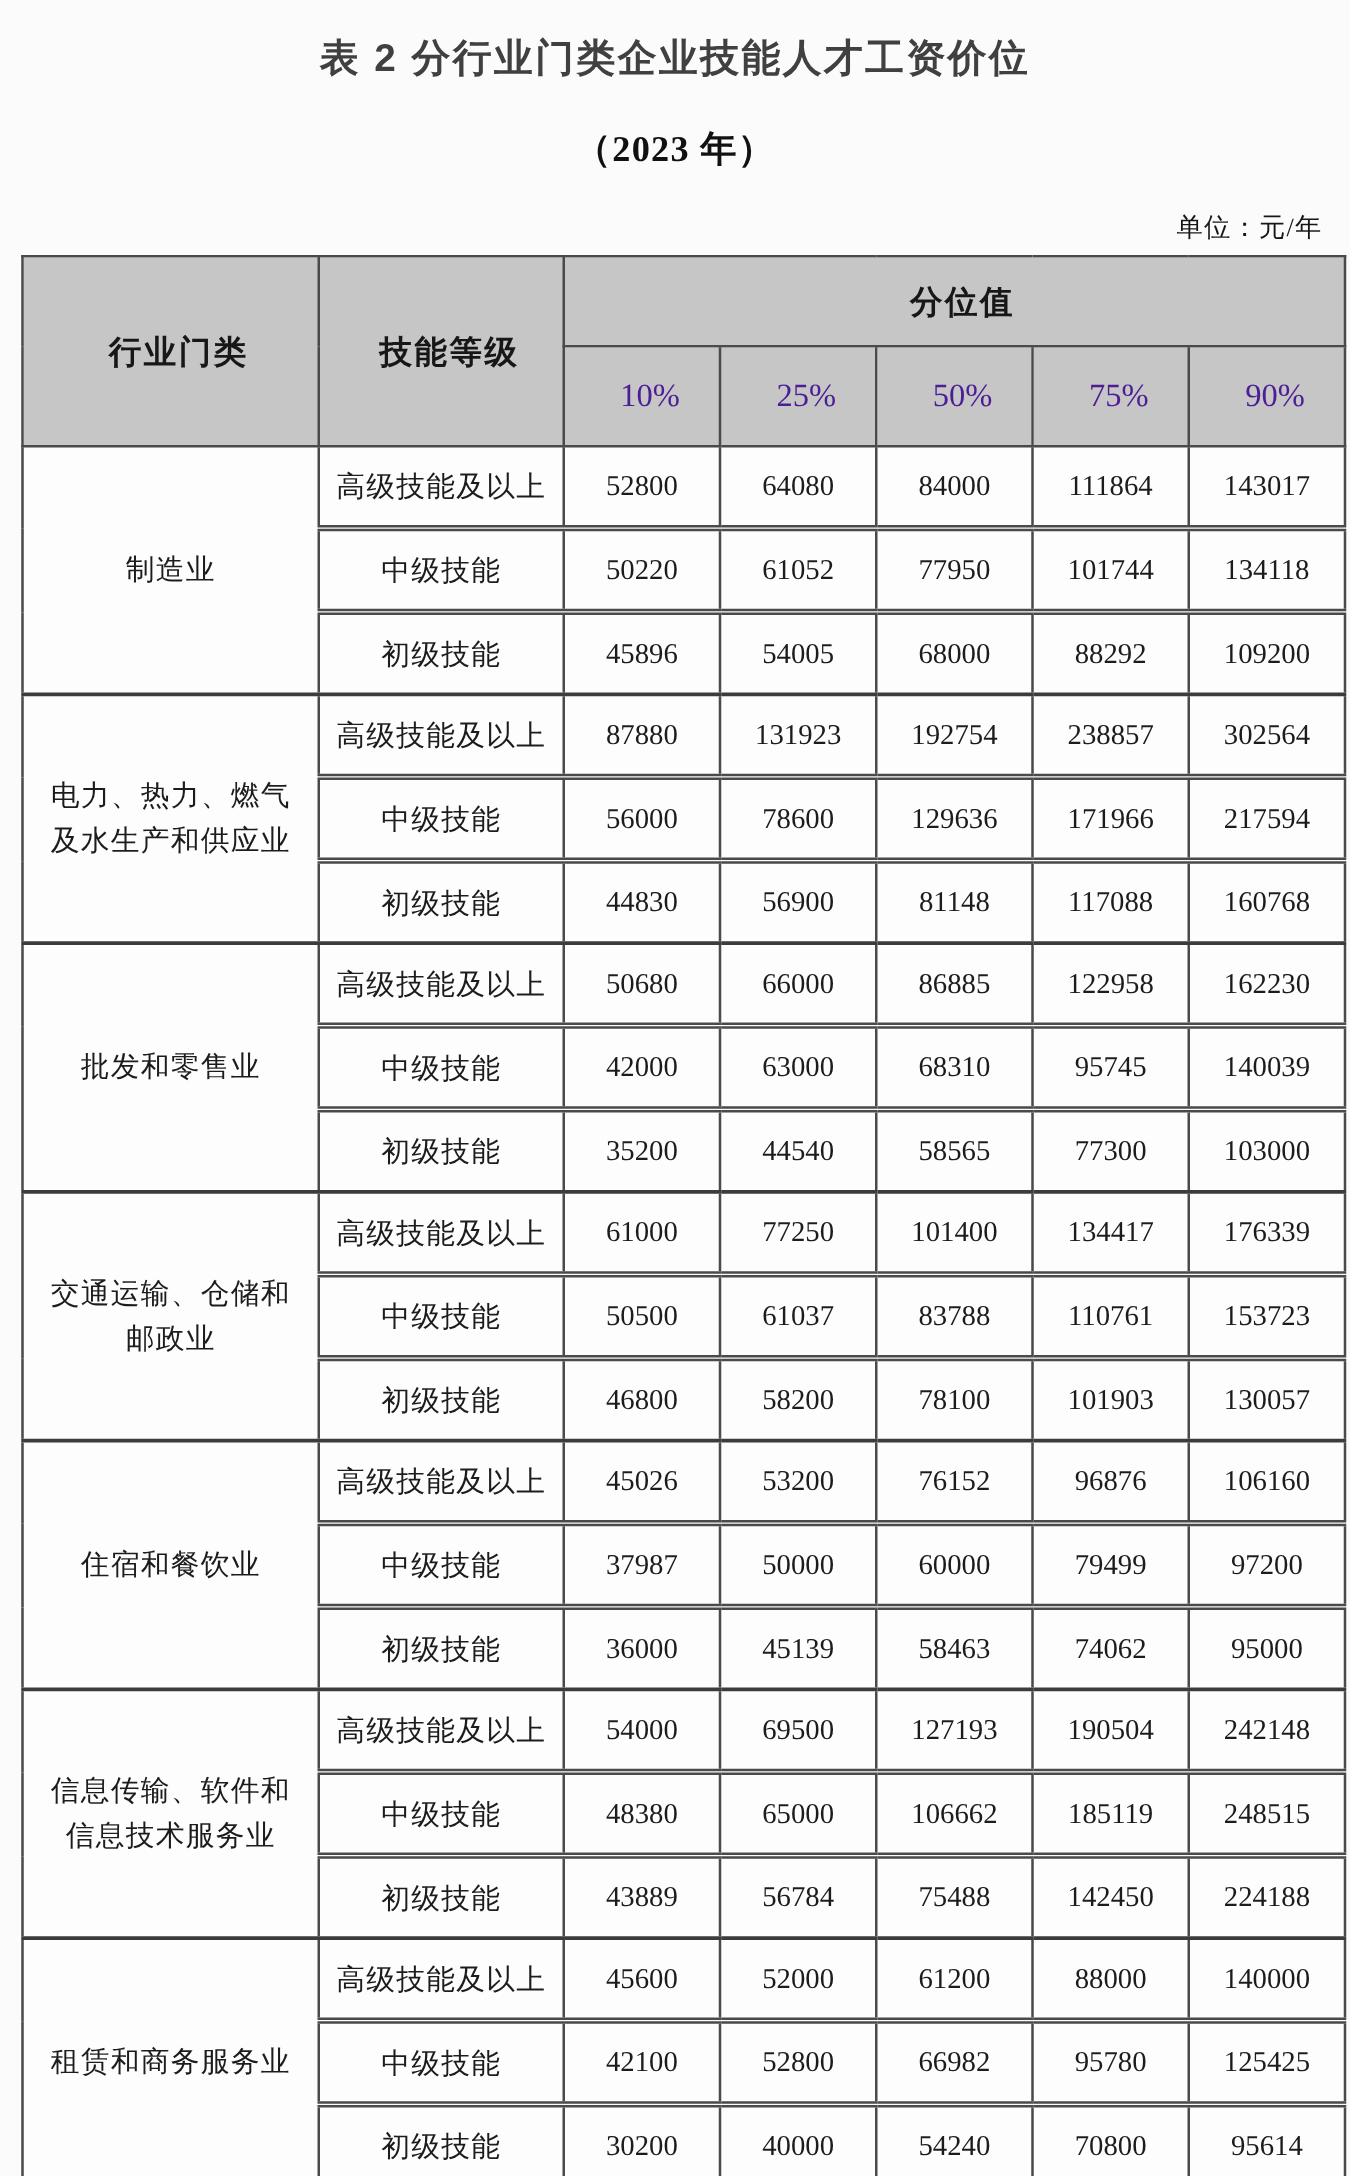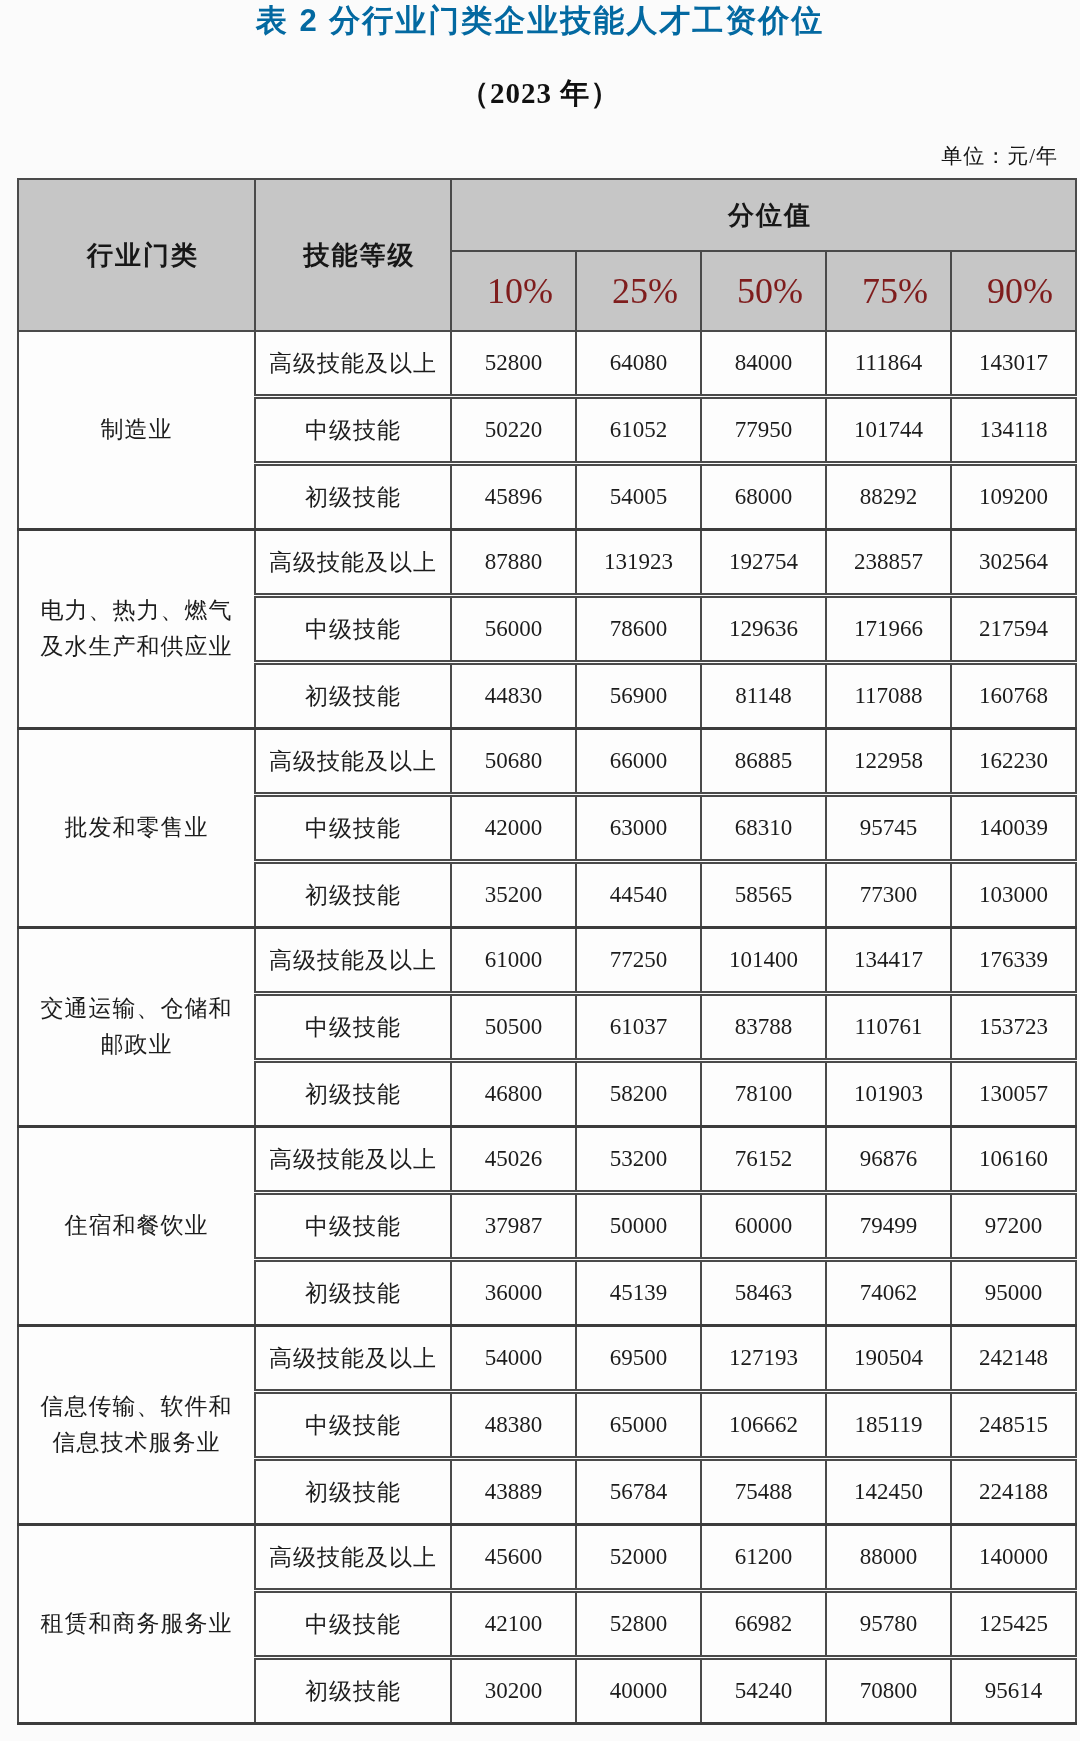--- a/index.html
+++ b/index.html
@@ -12,26 +12,27 @@
     width: 1080px;
     height: 1741px;
     margin: 0 auto;
     background: #fbfbfb;
     overflow: hidden;
     font-family: "Liberation Serif", "DejaVu Serif", serif;
     color: #1c1c1c;
   }
   .doc-title {
     margin: 0;
+    padding-top: 26px;
     text-align: center;
     font-family: "Liberation Sans", "DejaVu Sans", sans-serif;
     font-size: 31px;
     font-weight: 700;
     letter-spacing: 2px;
-    color: #0369a1;
+    color: #404040;
   }
   .doc-subtitle {
     margin: 10px;
     padding-top: 22px;
     text-align: center;
     font-family: "Liberation Serif", "DejaVu Serif", serif;
     font-size: 29px;
     font-weight: 700;
     letter-spacing: 1px;
     color: #111;
@@ -70,24 +71,24 @@
     font-size: 26px;
     font-weight: 700;
     letter-spacing: 2px;
     color: #171717;
   }
   .th-rowspan {
     border-bottom: 5px double #3c3c3c;
   }
   .th-pct {
     font-family: "Liberation Serif", "DejaVu Serif", serif;
-    font-size: 36px;
+    font-size: 26px;
     font-weight: 400;
     border-bottom: 5px double #3c3c3c;
-    color: #7f1d1d;
+    color: #4c1d95;
   }
   .wage-table tbody td {
     height: 62px;
     background: #fdfdfd;
     font-size: 23px;
   }
   td.industry-cell {
     font-size: 24px;
     letter-spacing: 1px;
     line-height: 1.55;

